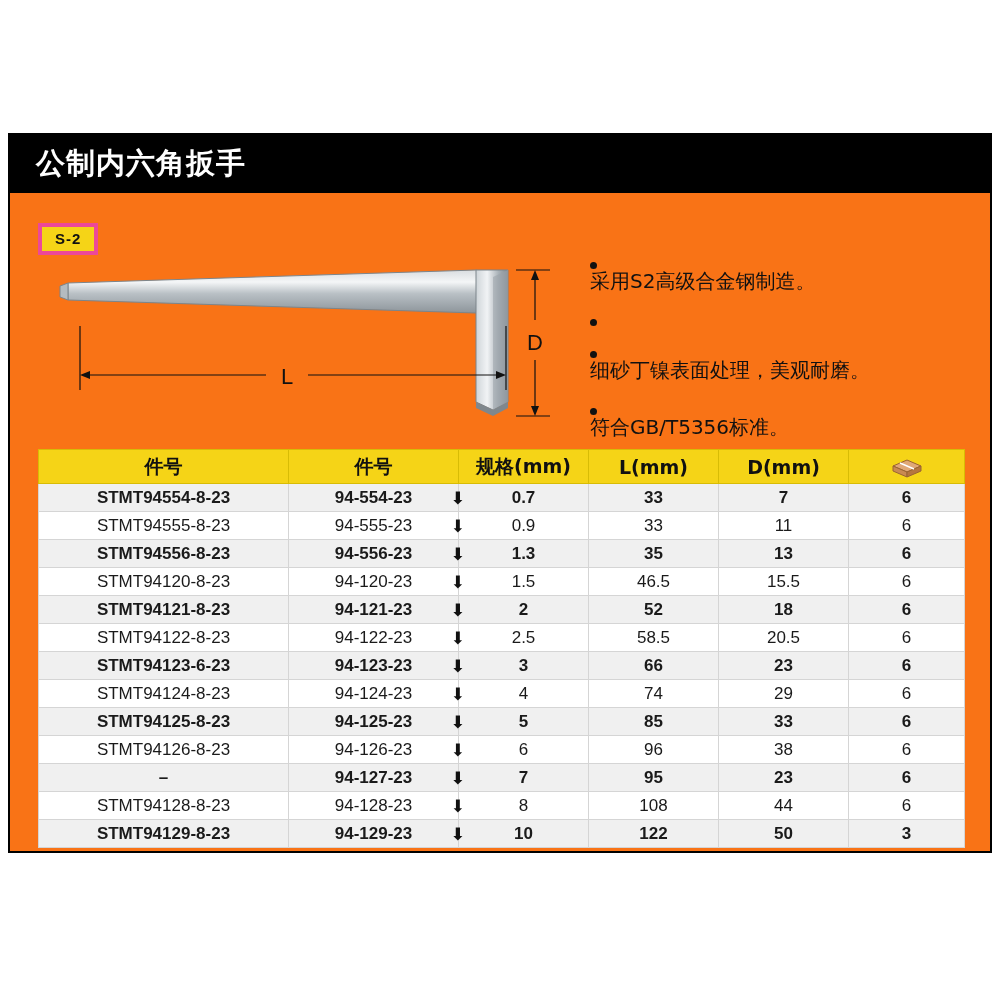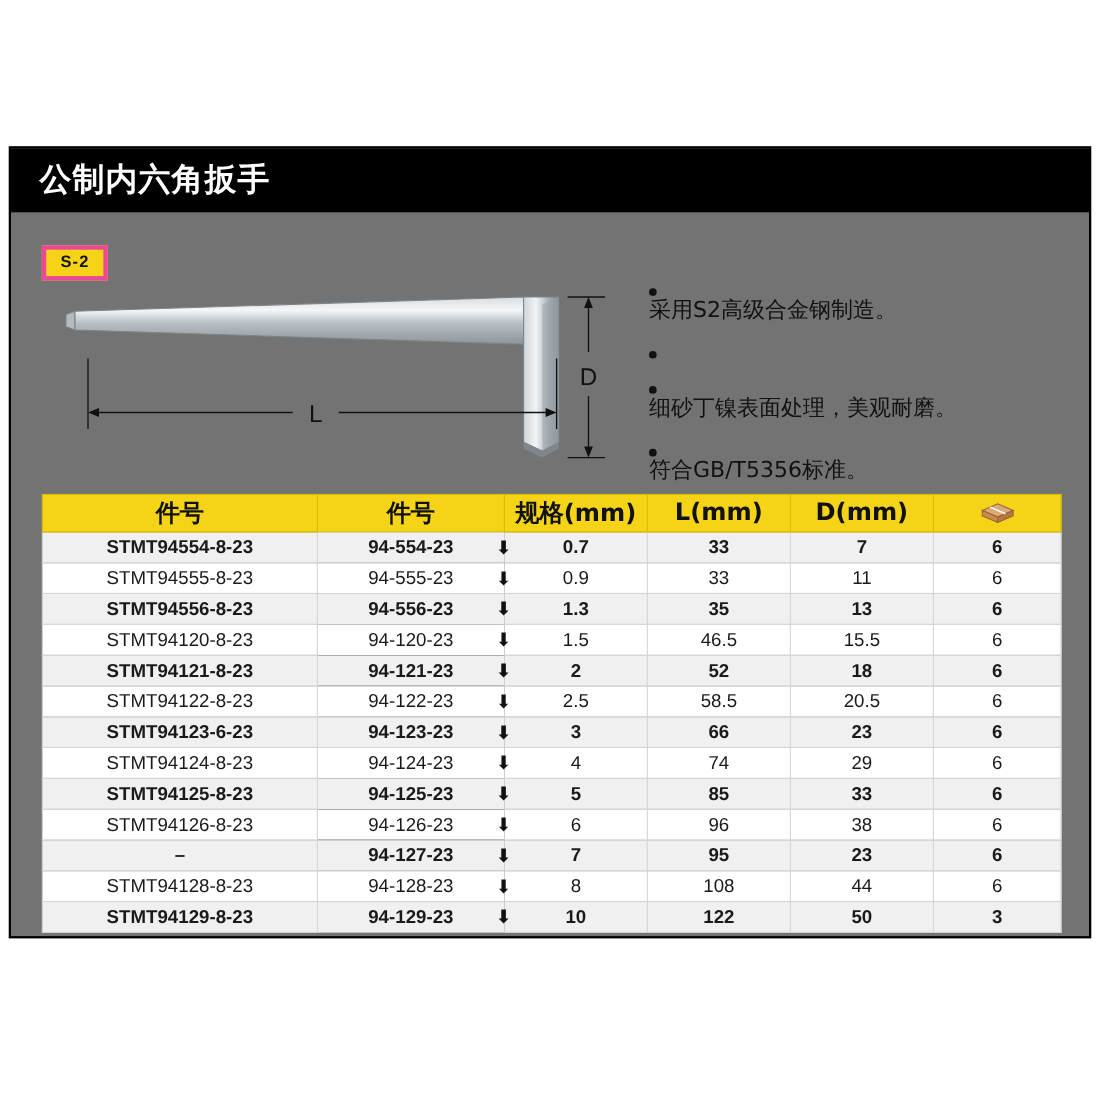--- a/index.html
+++ b/index.html
@@ -17,21 +17,21 @@
     background: #ffffff;
     overflow: hidden;
   }
   .card {
     position: absolute;
     left: 8px;
     top: 133px;
     width: 984px;
     height: 720px;
     border: 2px solid #000000;
-    background: #737373;
+    background: #f97316;
     box-sizing: border-box;
   }
   .title-bar {
     position: absolute;
     left: 0;
     top: 0;
     width: 100%;
     height: 58px;
     background: #000000;
     color: #ffffff;
@@ -104,21 +104,21 @@
   table.spec {
     border-collapse: collapse;
     width: 926px;
     table-layout: fixed;
     font-family: "Liberation Sans", "DejaVu Sans", sans-serif;
   }
   table.spec thead th {
     background: #f5d417;
     border: 1px solid #d8bc05;
     height: 31px;
-    font-size: 22px;
+    font-size: 19px;
     font-weight: bold;
     color: #111111;
     font-family: "DejaVu Sans", "Liberation Sans", sans-serif;
   }
   table.spec tbody td {
     border: 1px solid #d5d5d5;
     height: 25px;
     text-align: center;
     font-size: 17px;
     color: #1a1a1a;

